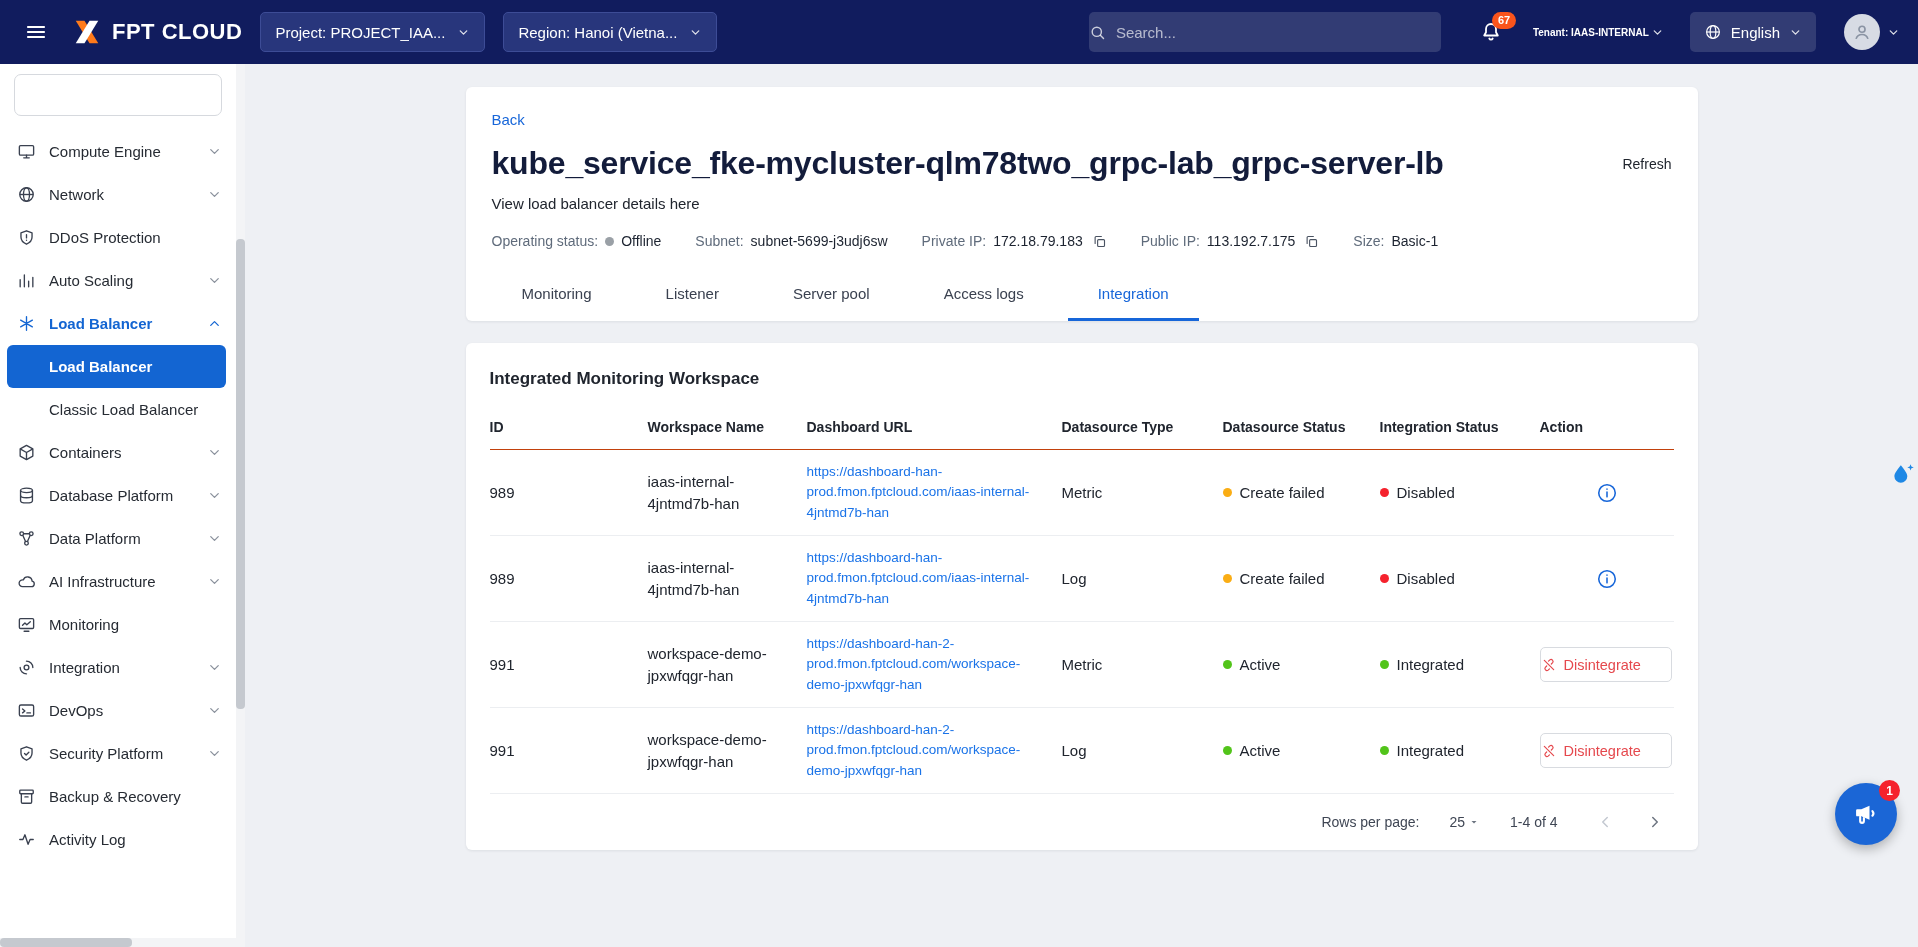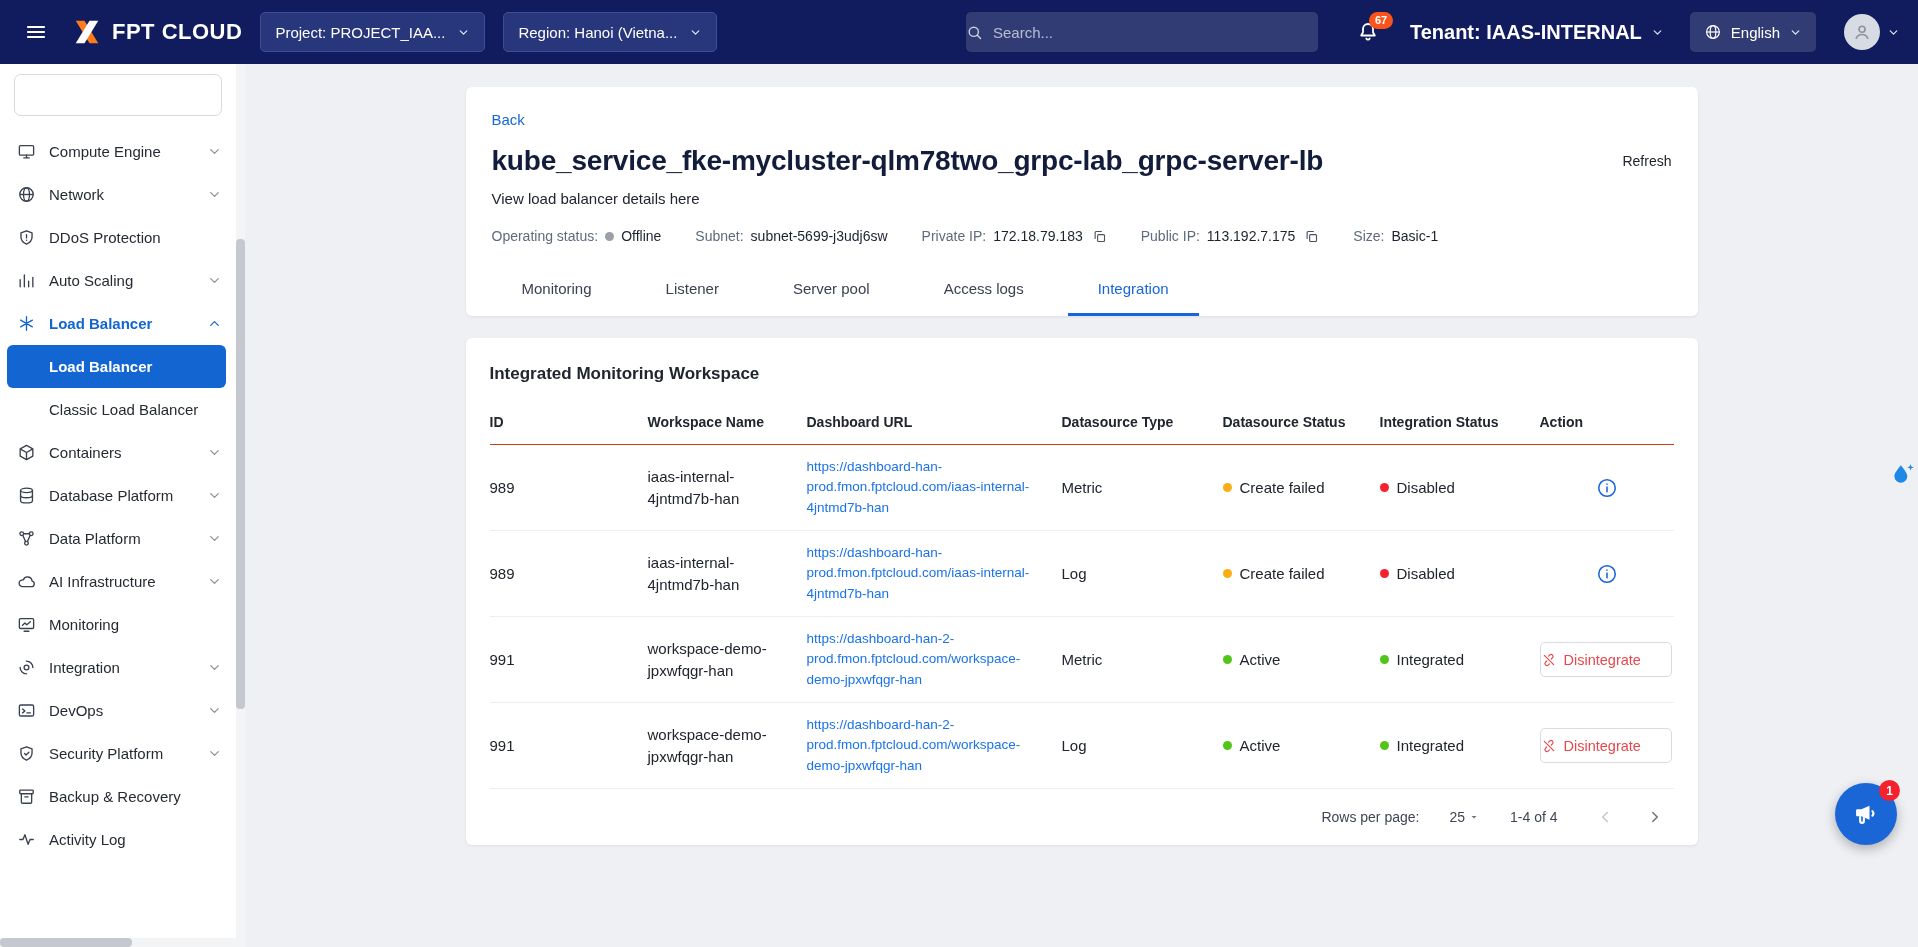--- a/index.html
+++ b/index.html
@@ -12,21 +12,21 @@
   .hamburger{width:36px;height:36px;display:flex;align-items:center;justify-content:center;cursor:pointer;flex:none}
   .logo{display:flex;align-items:center;gap:10px;flex:none}
   .logo-text{color:#fff;font-size:22px;font-weight:800;letter-spacing:.5px;white-space:nowrap}
   .hdr-dd{display:flex;align-items:center;gap:12px;background:#28367c;border:1px solid #3d4c96;border-radius:5px;height:40px;padding:0 14px;color:#fff;font-size:15px;cursor:pointer;min-width:196px;justify-content:space-between;white-space:nowrap}
   .caret{width:13px;height:13px;color:rgba(255,255,255,.85);flex:none}
   .searchbox{margin-left:auto;display:flex;align-items:center;gap:10px;background:rgba(255,255,255,.14);border-radius:5px;height:40px;width:352px;padding:0 0;flex:none}
   .searchbox input{flex:1;background:transparent;border:none;outline:none;color:#fff;font-size:15px;font-family:inherit;min-width:0}
   .searchbox input::placeholder{color:rgba(255,255,255,.65)}
   .bell-wrap{position:relative;margin-left:20px;cursor:pointer;flex:none;display:flex}
   .badge{position:absolute;top:-8px;left:13px;background:#fa541c;color:#fff;font-size:11px;font-weight:700;border-radius:9px;padding:3px 6px;line-height:1}
-  .tenant{display:flex;align-items:center;gap:9px;color:#fff;font-size:20px;font-weight:600;cursor:pointer;margin-left:12px;white-space:nowrap;flex:none}
+  .tenant{display:flex;align-items:center;gap:2px;color:#fff;font-size:10px;font-weight:600;cursor:pointer;margin-left:12px;white-space:nowrap;flex:none}
   .lang{display:flex;align-items:center;gap:9px;background:rgba(255,255,255,.14);border-radius:5px;height:40px;padding:0 14px;color:#fff;font-size:15px;cursor:pointer;margin-left:8px;flex:none}
   .avatar-wrap{display:flex;align-items:center;gap:7px;margin-left:10px;cursor:pointer;flex:none}
   .avatar{width:36px;height:36px;border-radius:50%;background:#d7dbe4;display:flex;align-items:center;justify-content:center;overflow:hidden}
 
   
   .sidebar{position:absolute;top:64px;left:0;bottom:0;width:245px;background:#fff;z-index:20}
   .side-inner{position:absolute;inset:0 9px 9px 0;overflow:hidden}
   .side-search{height:42px;margin:10px 14px 14px 14px;border:1px solid #d6d9de;border-radius:7px;background:#fff}
   .side-item{height:43px;display:flex;align-items:center;gap:13px;padding:0 14px 0 17px;font-size:15px;color:#262b33;cursor:pointer;white-space:nowrap}
   .si-icon{width:19px;height:19px;color:#3a4150;flex:none;display:flex}
@@ -42,21 +42,21 @@
   .hscroll{position:absolute;left:0;bottom:0;width:245px;height:9px;background:#f3f4f6}
   .hthumb{position:absolute;left:0;bottom:0;width:132px;height:9px;background:#c5c9cf;border-radius:4px}
 
   
   .main{position:absolute;top:64px;left:245px;right:0;bottom:0;overflow:hidden}
   .container{width:1232px;margin:23px auto 0}
   .card{background:#fff;border-radius:6px;box-shadow:0 1px 3px rgba(16,24,40,.08)}
   .detail-card{padding:24px 26px 0}
   .back-link{color:#1766d9;font-size:15px;display:inline-block;cursor:pointer}
   .title-row{display:flex;align-items:center;margin-top:16px}
-  .page-title{font-size:28px;font-weight:700;color:#131c3b;letter-spacing:-.2px}
+  .page-title{font-size:32px;font-weight:700;color:#131c3b;letter-spacing:-.2px}
   .refresh-btn{margin-left:auto;font-size:14px;color:#20252e;cursor:pointer;background:none;border:none;font-family:inherit}
   .subtitle{margin-top:13px;font-size:15px;color:#20252e}
   .info-row{display:flex;align-items:center;gap:34px;margin-top:21px;font-size:14px}
   .info-seg{display:flex;align-items:center;gap:7px;white-space:nowrap}
   .info-label{color:#5f6b7b}
   .info-value{color:#1c2330}
   .dot{width:9px;height:9px;border-radius:50%;display:inline-block;flex:none}
   .dot.gray{background:#9aa0a6}.dot.amber{background:#faad14}.dot.red{background:#f5222d}.dot.green{background:#52c41a}
   .copy-btn{display:flex;color:#4a5362;cursor:pointer;margin-left:2px}
   .tabs{display:flex;margin-top:20px;gap:14px}

